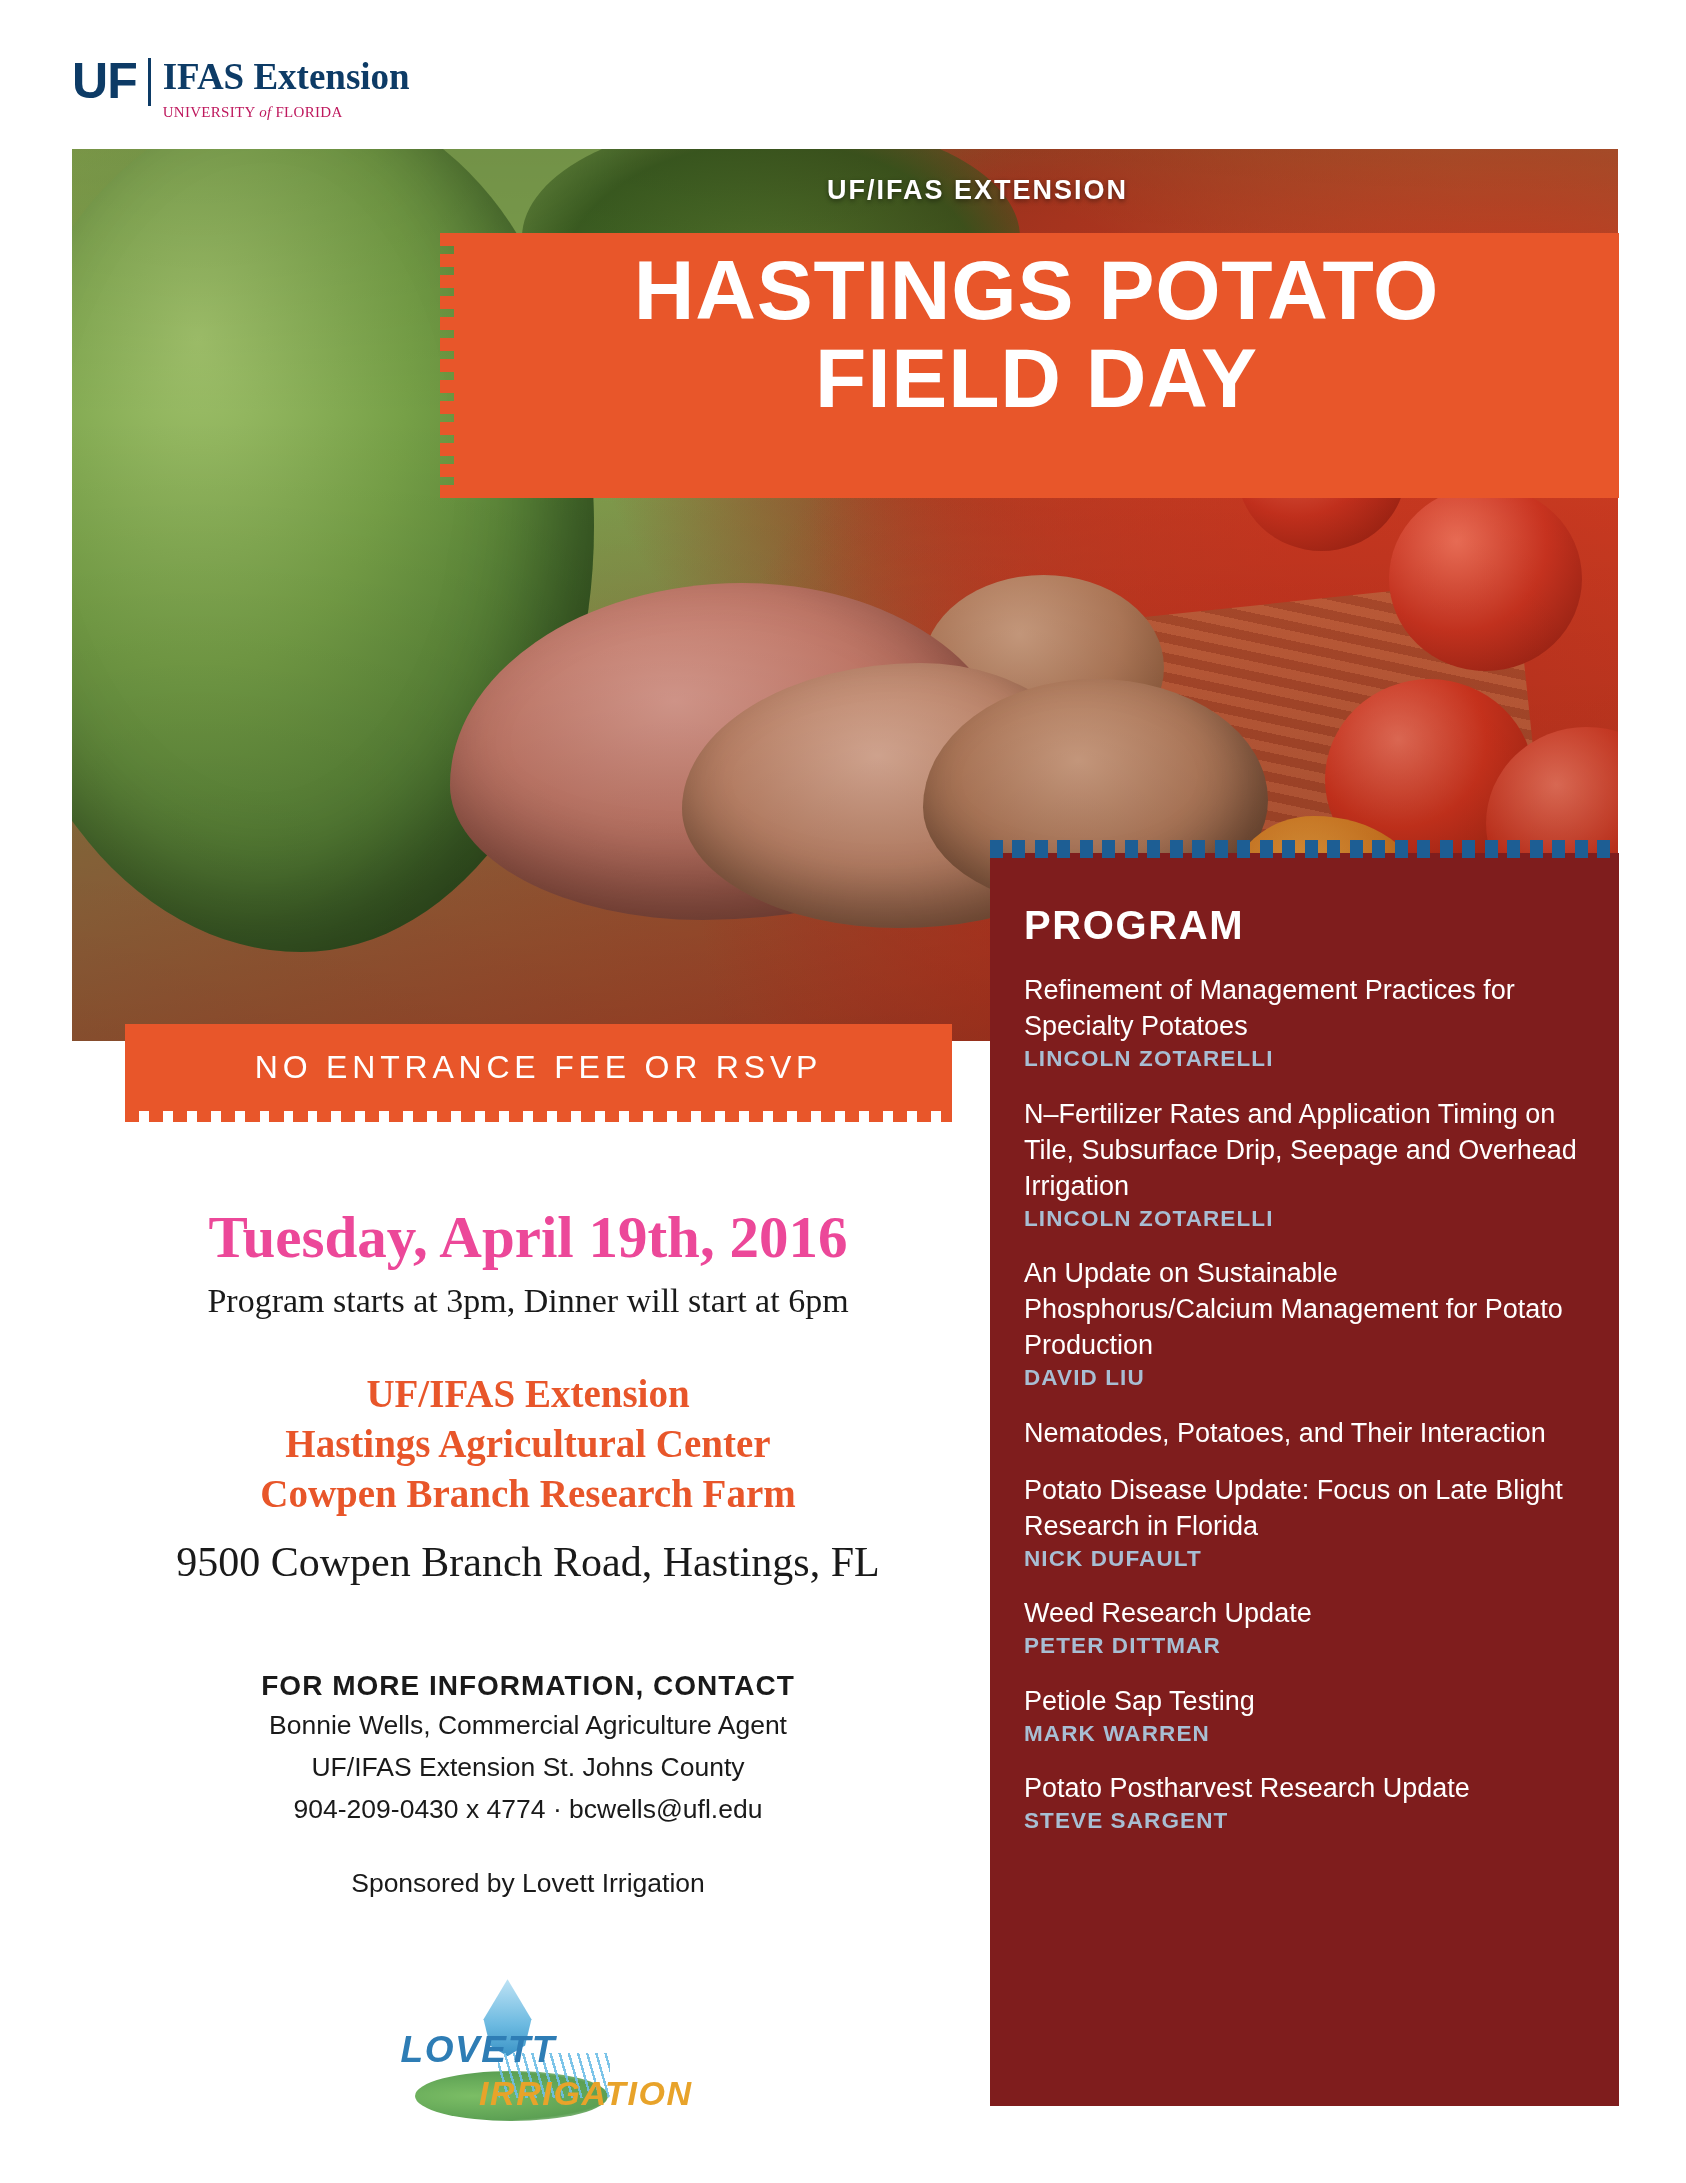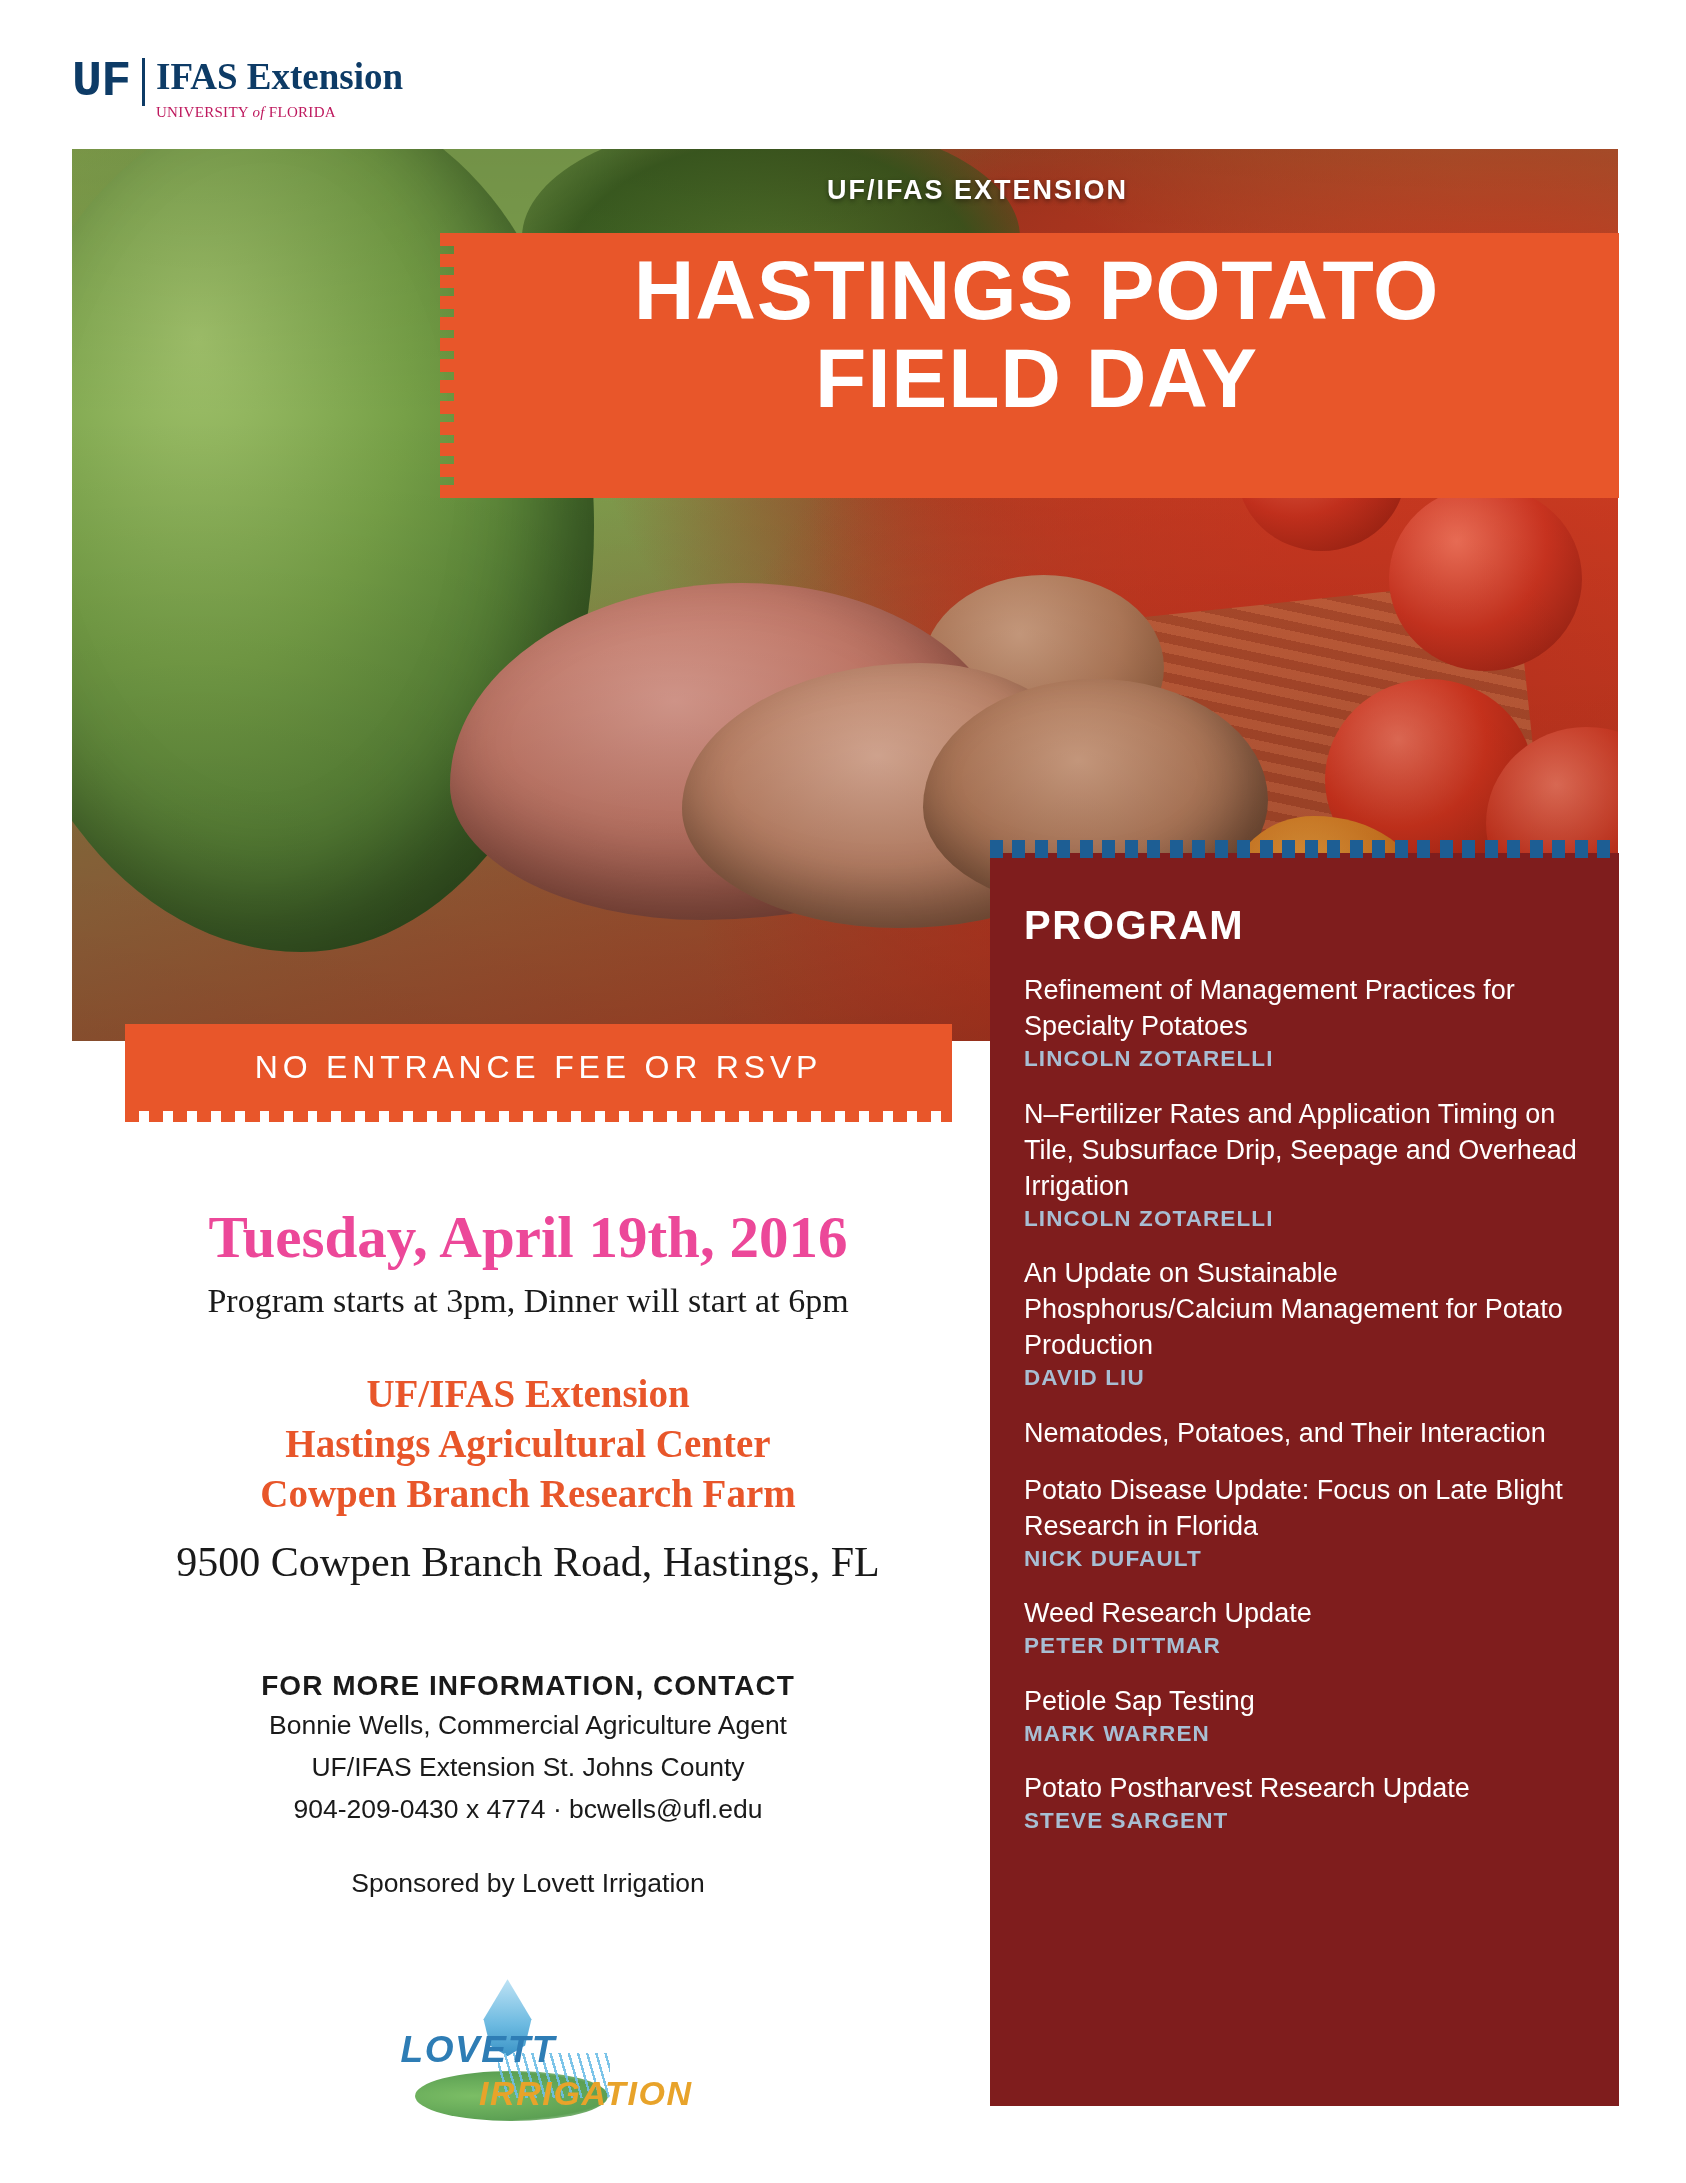--- a/index.html
+++ b/index.html
@@ -17,21 +17,21 @@
 
   
   #uf-logo {
     position: absolute;
     left: 72px;
     top: 58px;
     display: flex;
     align-items: flex-start;
   }
   #uf-logo .uf-mark {
-    font-family: Liberation Mono, monospace;
+    font-family: Liberation Sans, sans-serif;
     font-weight: bold;
     font-size: 50px;
     line-height: 47px;
     color: #0d3b66;
     letter-spacing: -0.8px;
     padding-right: 11.2px;
   }
   #uf-logo .uf-divider {
     width: 3.2px;
     background: #0d3b66;

